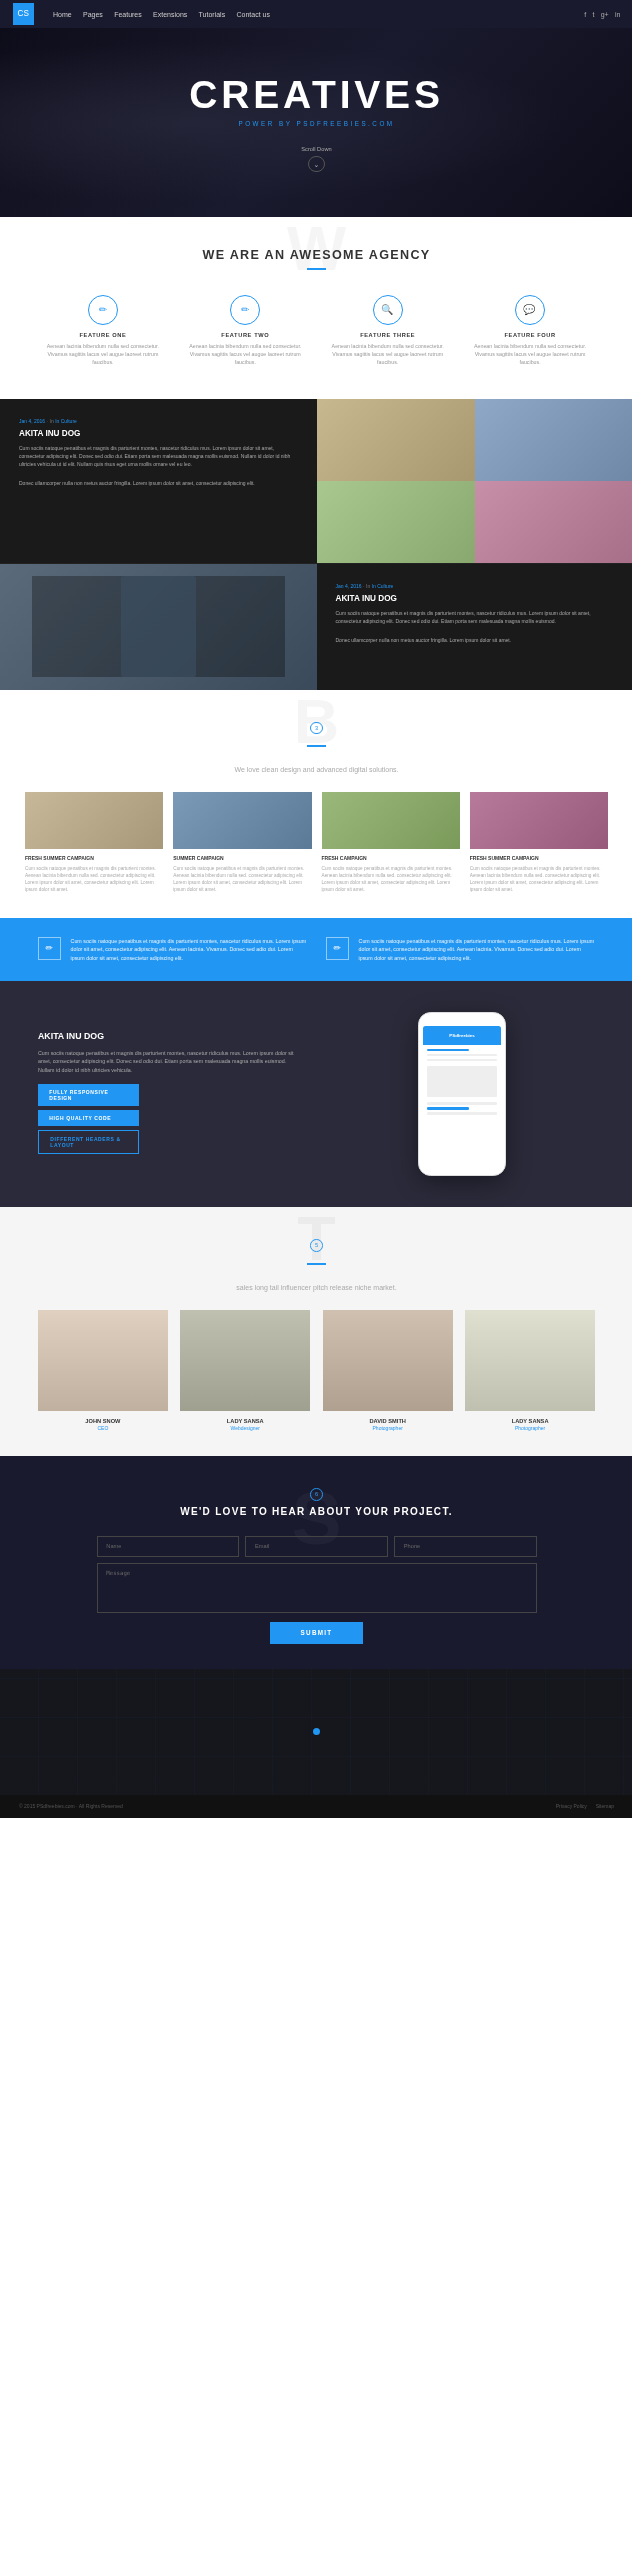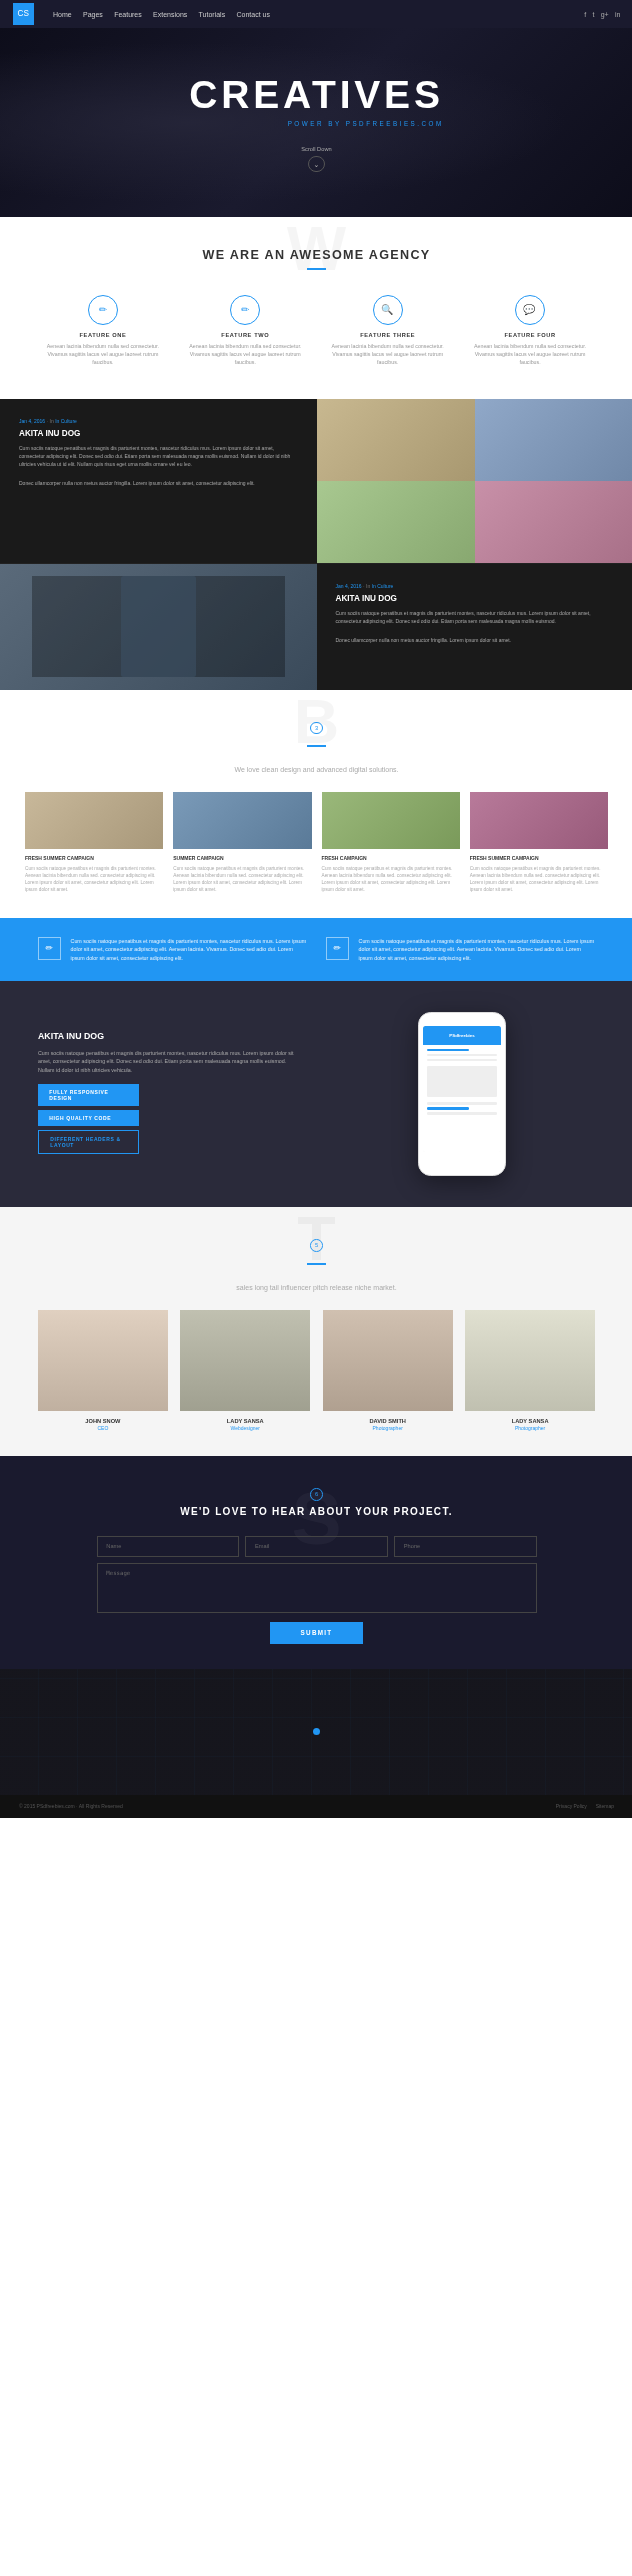--- a/index.html
+++ b/index.html
@@ -58,21 +58,21 @@
     .hero-overlay {
       position: absolute;
       inset: 0;
       background: 
         radial-gradient(ellipse at 30% 50%, rgba(40,40,60,0.8) 0%, transparent 60%),
         linear-gradient(135deg, #0d0d1a 0%, #1a1a2e 50%, #0d0d1a 100%);
     }
     .hero-content {
       position: relative;
       z-index: 2;
-      text-align: right;
+      text-align: center;
     }
     .hero-title {
       font-size: 39px;
       font-weight: 900;
       color: #fff;
       letter-spacing: 3.8px;
       text-transform: uppercase;
     }
     .hero-subtitle {
       color: #2196f3;

